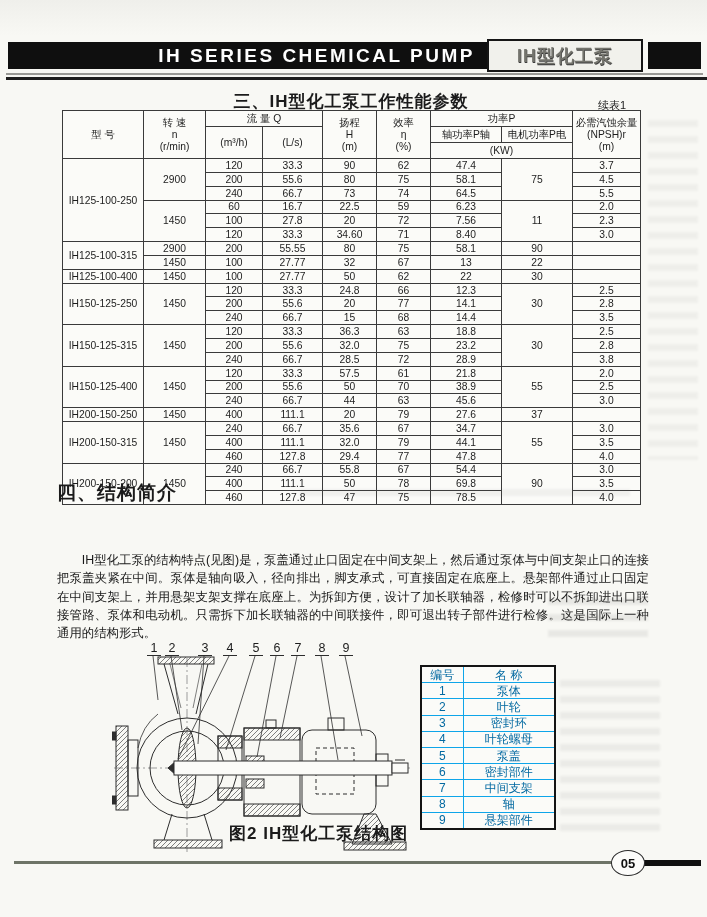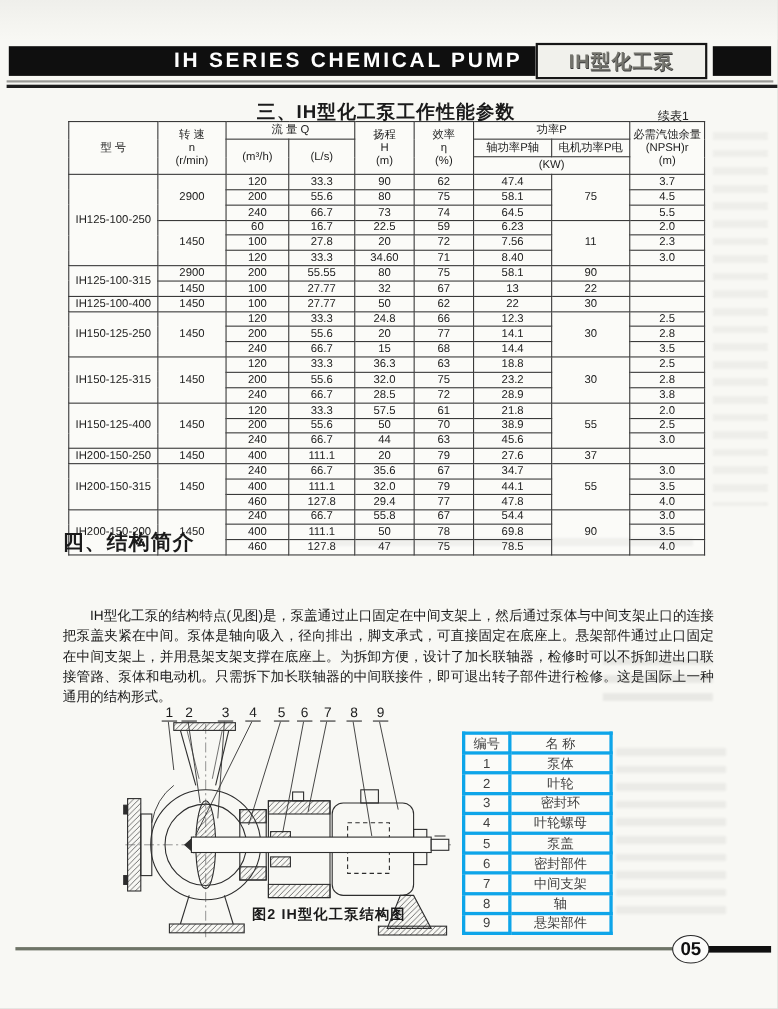--- a/index.html
+++ b/index.html
@@ -34,35 +34,35 @@
   
   .sec-heading{position:absolute;left:57px;top:480px;font-size:19px;font-weight:bold;letter-spacing:1px;}
   .sec-body{position:absolute;left:57px;top:527px;width:592px;margin-top:24px;}
   .sec-body p{margin:0;font-size:12.4px;line-height:18.3px;text-align:justify;text-indent:2em;color:#191919;}
 
   
   .figure{position:absolute;left:112px;top:642px;width:300px;height:215px;}
   .callout{position:absolute;top:0;width:14px;text-align:center;font-size:12.5px;color:#1c1c1c;
         border-bottom:1.5px solid #2d2d2d;line-height:13px;height:13px;}
   .pump-svg{position:absolute;left:0;top:14px;}
-  .fig-caption{position:absolute;left:229px;top:822px;font-size:13px;font-weight:bold;letter-spacing:1px;}
+  .fig-caption{position:absolute;left:229px;top:822px;font-size:17px;font-weight:bold;letter-spacing:1px;}
 
   
   table.parts{position:absolute;left:420px;top:665px;width:134px;border-collapse:collapse;table-layout:fixed;
         border:2px solid #141414;font-size:12px;background:#fbfbf8;}
-  table.parts th,table.parts td{border:3px solid #0ea5e9;text-align:center;padding:0;height:15.2px;
-        line-height:14px;color:#404040;font-weight:400;}
+  table.parts th,table.parts td{border:1px solid #0ea5e9;text-align:center;padding:0;height:15.2px;
+        line-height:14px;color:#0369a1;font-weight:400;}
   table.parts th{font-weight:400;}
 
   
   .footer-line{position:absolute;left:14px;top:861px;width:601px;height:3px;background:#6e7467;}
   .footer-bar{position:absolute;left:641px;top:860px;width:60px;height:6px;background:#101010;}
   .page-circle{position:absolute;left:611px;top:850px;width:32px;height:24px;border:1.5px solid #2a2a2a;
         border-radius:50%;background:#fcfcfa;display:flex;align-items:center;justify-content:center;
-        font-size:17px;font-weight:bold;color:#111;z-index:2;}
+        font-size:13px;font-weight:bold;color:#111;z-index:2;}
 
   
   .smudge{position:absolute;filter:blur(1.1px);opacity:0.5;pointer-events:none;
         background:repeating-linear-gradient(180deg, rgba(110,110,108,0.22) 0 7px, rgba(0,0,0,0) 7px 16px);}
   .smudge.s1{left:548px;top:598px;width:100px;height:40px;}
   .smudge.s2{left:560px;top:680px;width:100px;height:160px;opacity:0.42;}
   .smudge.s3{left:300px;top:489px;width:330px;height:10px;opacity:0.35;}
   .smudge.s4{left:648px;top:120px;width:50px;height:340px;opacity:0.3;}
 </style>
 </head>

